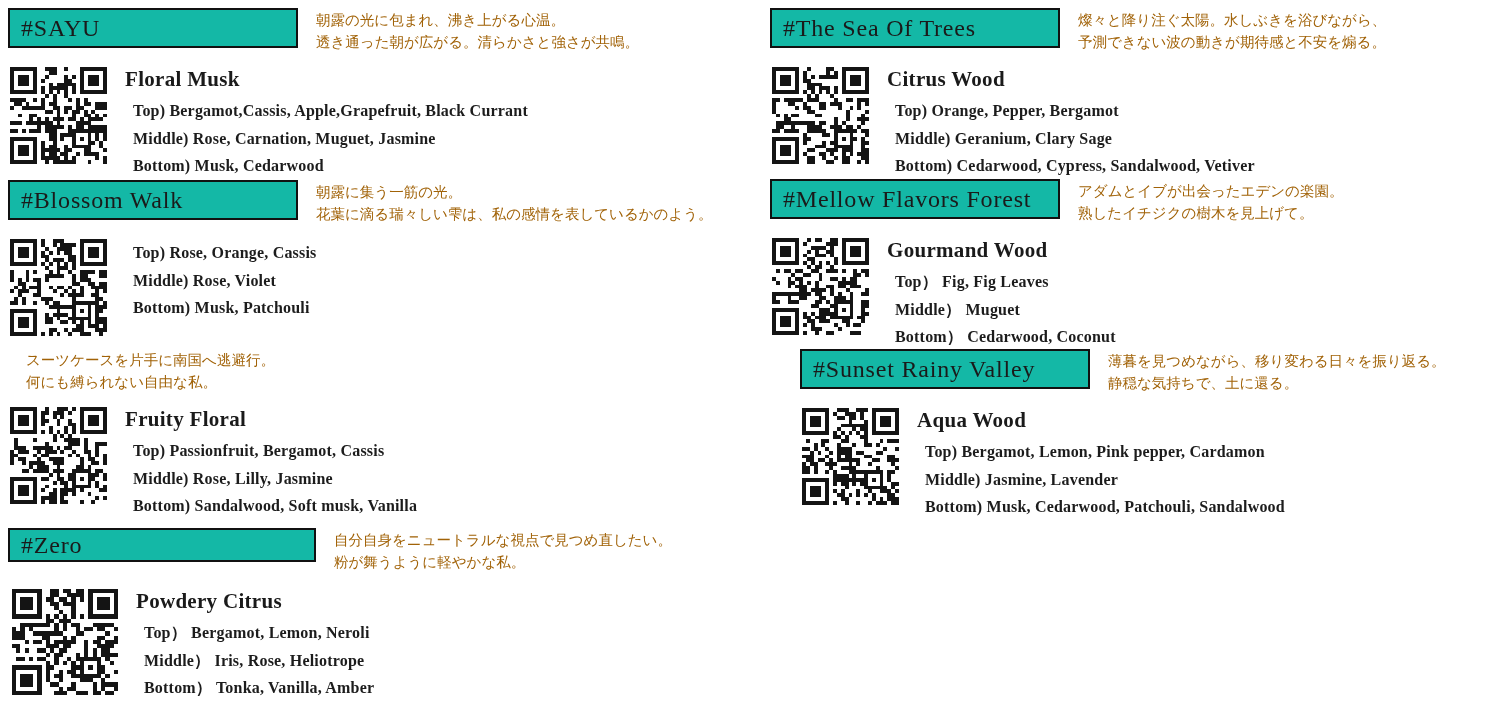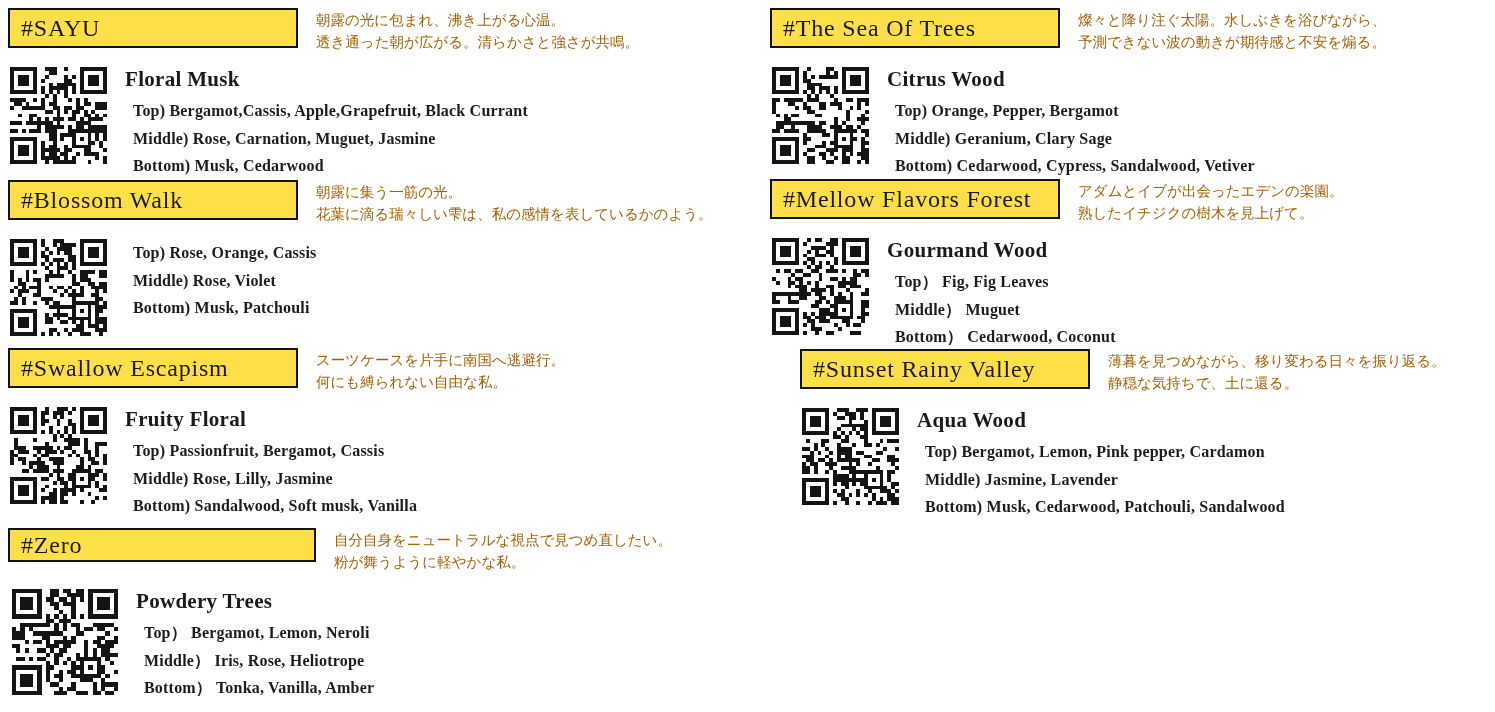--- a/index.html
+++ b/index.html
@@ -13,21 +13,21 @@
   #s-1{left:770px;top:8px}
   #s-2{left:8px;top:180px}
   #s-3{left:770px;top:179px}
   #s-4{left:8px;top:348px}
   #s-5{left:800px;top:349px}
   #s-6{left:8px;top:528px}
 
   .title-row{display:flex;align-items:flex-start;}
   .title-box{
     box-sizing:border-box;width:290px;height:40px;
-    border:2.5px solid #111;background:#fde047;
+    border:2.5px solid #111;background:#14b8a6;
     display:flex;align-items:center;padding:0 6px 0 11px;flex:0 0 auto;
   }
   .title{
     font-size:24px;letter-spacing:0.8px;white-space:nowrap;
     font-family:"Liberation Serif","DejaVu Serif",serif;
   }
   .desc{
     margin-left:18px;padding-top:2px;
     font-family:"DejaVu Sans","Liberation Sans",sans-serif;
     font-size:14.5px;line-height:21.5px;white-space:nowrap;color:#a16207;
@@ -1362,23 +1362,20 @@
       <div class="fragrance">Gourmand Wood</div>
       <div class="note-line">Top） Fig, Fig Leaves</div>
       <div class="note-line">Middle） Muguet</div>
       <div class="note-line">Bottom） Cedarwood, Coconut</div>
     </div>
   </div>
 </div>
 
 <div class="section" id="s-4">
   <div class="title-row">
-    <div class="title-box">
-      <span class="title">#Swallow Escapism</span>
-    </div>
     <div class="desc">
       <div>スーツケースを片手に南国へ逃避行。</div>
       <div>何にも縛られない自由な私。</div>
     </div>
   </div>
   <div class="body-row">
     <div class="qr"><svg viewBox="0 0 25 25" width="100%" height="100%" shape-rendering="crispEdges" fill="#141414">
           <rect x="0" y="0" width="1" height="1"></rect>
           <rect x="1" y="0" width="1" height="1"></rect>
           <rect x="2" y="0" width="1" height="1"></rect>
@@ -2334,19 +2331,19 @@
           <rect x="12" y="24" width="1" height="1"></rect>
           <rect x="15" y="24" width="1" height="1"></rect>
           <rect x="16" y="24" width="1" height="1"></rect>
           <rect x="17" y="24" width="1" height="1"></rect>
           <rect x="19" y="24" width="1" height="1"></rect>
           <rect x="20" y="24" width="1" height="1"></rect>
           <rect x="22" y="24" width="1" height="1"></rect>
           <rect x="23" y="24" width="1" height="1"></rect>
         </svg></div>
     <div class="notes">
-      <div class="fragrance">Powdery Trees</div>
+      <div class="fragrance">Powdery Citrus</div>
       <div class="note-line">Top） Bergamot, Lemon, Neroli</div>
       <div class="note-line">Middle） Iris, Rose, Heliotrope</div>
       <div class="note-line">Bottom） Tonka, Vanilla, Amber</div>
     </div>
   </div>
 </div>
 
 </body></html>

